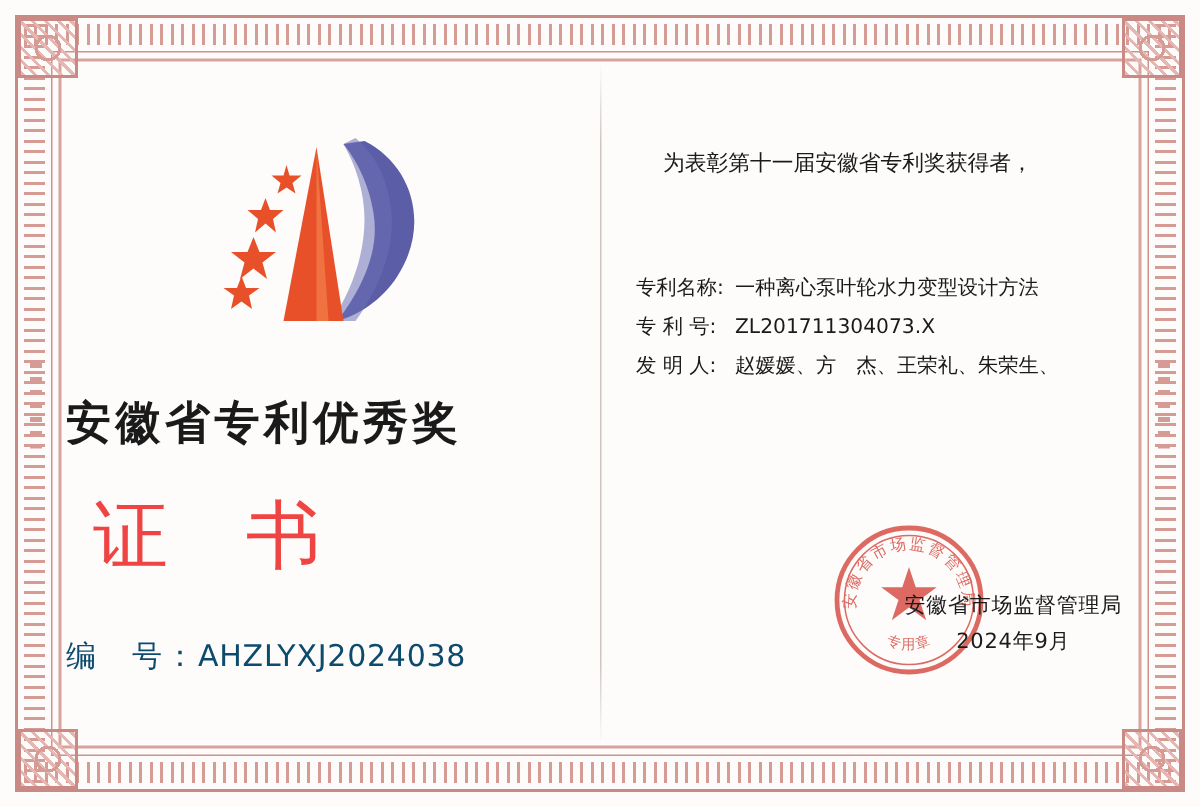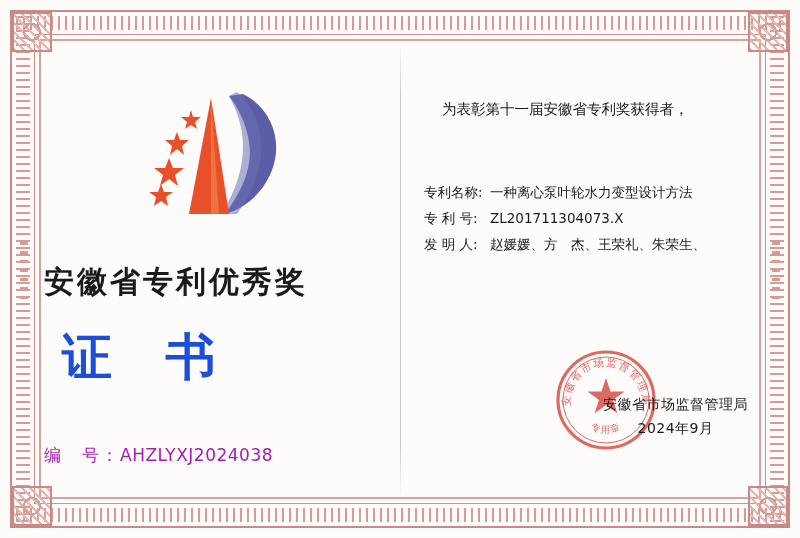--- a/index.html
+++ b/index.html
@@ -133,32 +133,32 @@
     letter-spacing: 3px;
     color: #1a1a1a;
   }
   .cert-word {
     position: absolute;
     left: 0;
     right: 0;
     top: 280px;
     font-family: "DejaVu Sans", "Liberation Sans", sans-serif;
     font-size: 50px;
-    font-weight: bold;
+    font-weight: normal;
     letter-spacing: 18px;
     text-indent: 18px;
-    color: #1d4ed8;
+    color: #ef4444;
   }
   .cert-number {
     position: absolute;
     left: 0;
     right: 0;
-    top: 400px;
-    font-size: 17px;
-    color: #a21caf;
+    top: 380px;
+    font-size: 20px;
+    color: #0c4a6e;
     letter-spacing: 0.5px;
   }
   .cert-number .label { letter-spacing: 2px; }
 
   
   .right-panel {
     position: absolute;
     left: 404px;
     top: 44px;
     right: 44px;

